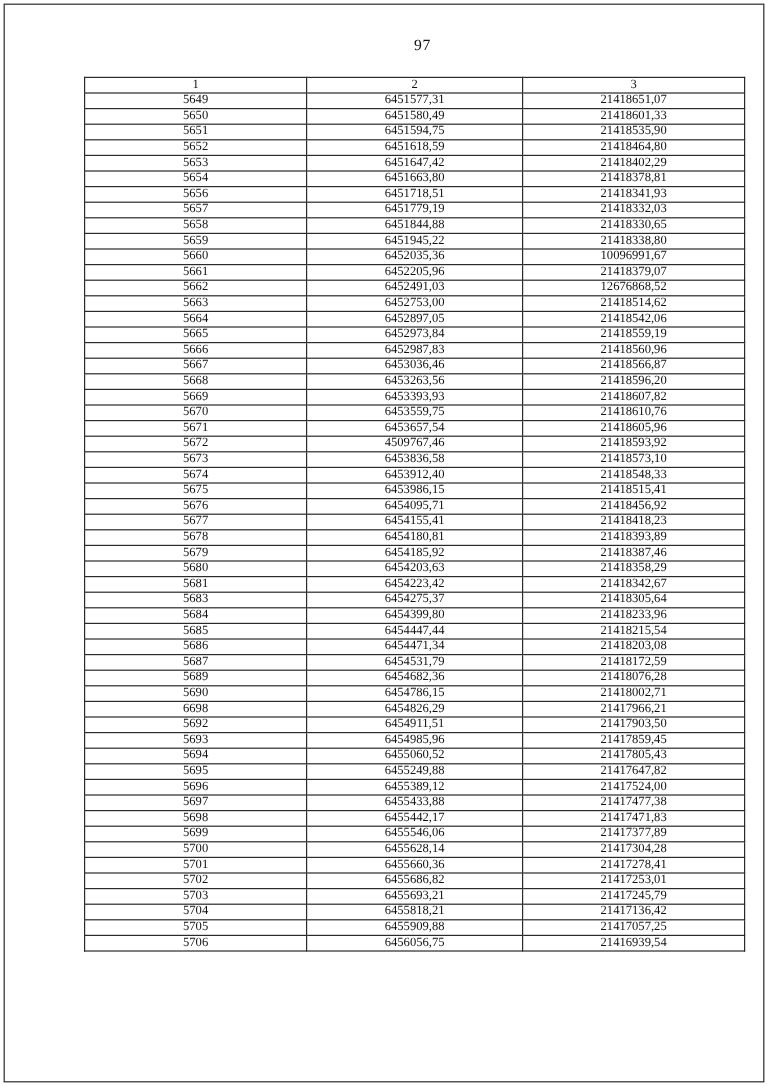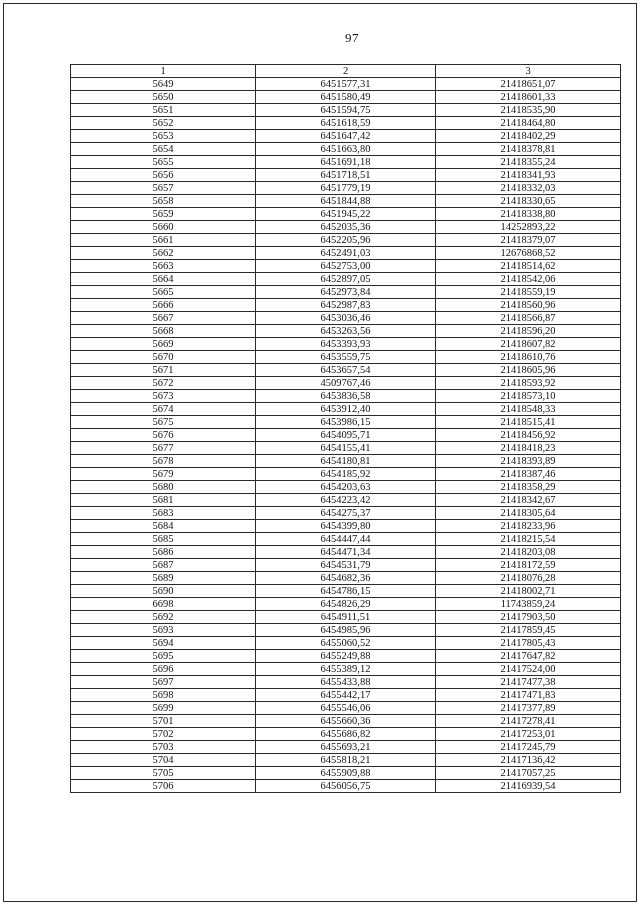--- a/index.html
+++ b/index.html
@@ -109,25 +109,20 @@
           <td>5653</td>
           <td>6451647,42</td>
           <td>21418402,29</td>
         </tr>
         <tr>
           <td>5654</td>
           <td>6451663,80</td>
           <td>21418378,81</td>
         </tr>
         <tr>
-          <td>5655</td>
-          <td>6451691,18</td>
-          <td>21418355,24</td>
-        </tr>
-        <tr>
           <td>5656</td>
           <td>6451718,51</td>
           <td>21418341,93</td>
         </tr>
         <tr>
           <td>5657</td>
           <td>6451779,19</td>
           <td>21418332,03</td>
         </tr>
         <tr>
@@ -136,21 +131,21 @@
           <td>21418330,65</td>
         </tr>
         <tr>
           <td>5659</td>
           <td>6451945,22</td>
           <td>21418338,80</td>
         </tr>
         <tr>
           <td>5660</td>
           <td>6452035,36</td>
-          <td>14252893,22</td>
+          <td>10096991,67</td>
         </tr>
         <tr>
           <td>5661</td>
           <td>6452205,96</td>
           <td>21418379,07</td>
         </tr>
         <tr>
           <td>5662</td>
           <td>6452491,03</td>
           <td>12676868,52</td>
@@ -281,21 +276,21 @@
           <td>21418076,28</td>
         </tr>
         <tr>
           <td>5690</td>
           <td>6454786,15</td>
           <td>21418002,71</td>
         </tr>
         <tr>
           <td>6698</td>
           <td>6454826,29</td>
-          <td>11743859,24</td>
+          <td>21417966,21</td>
         </tr>
         <tr>
           <td>5692</td>
           <td>6454911,51</td>
           <td>21417903,50</td>
         </tr>
         <tr>
           <td>5693</td>
           <td>6454985,96</td>
           <td>21417859,45</td>
@@ -322,20 +317,25 @@
         </tr>
         <tr>
           <td>5698</td>
           <td>6455442,17</td>
           <td>21417471,83</td>
         </tr>
         <tr>
           <td>5699</td>
           <td>6455546,06</td>
           <td>21417377,89</td>
+        </tr>
+        <tr>
+          <td>5700</td>
+          <td>6455628,14</td>
+          <td>21417304,28</td>
         </tr>
         <tr>
           <td>5701</td>
           <td>6455660,36</td>
           <td>21417278,41</td>
         </tr>
         <tr>
           <td>5702</td>
           <td>6455686,82</td>
           <td>21417253,01</td>

